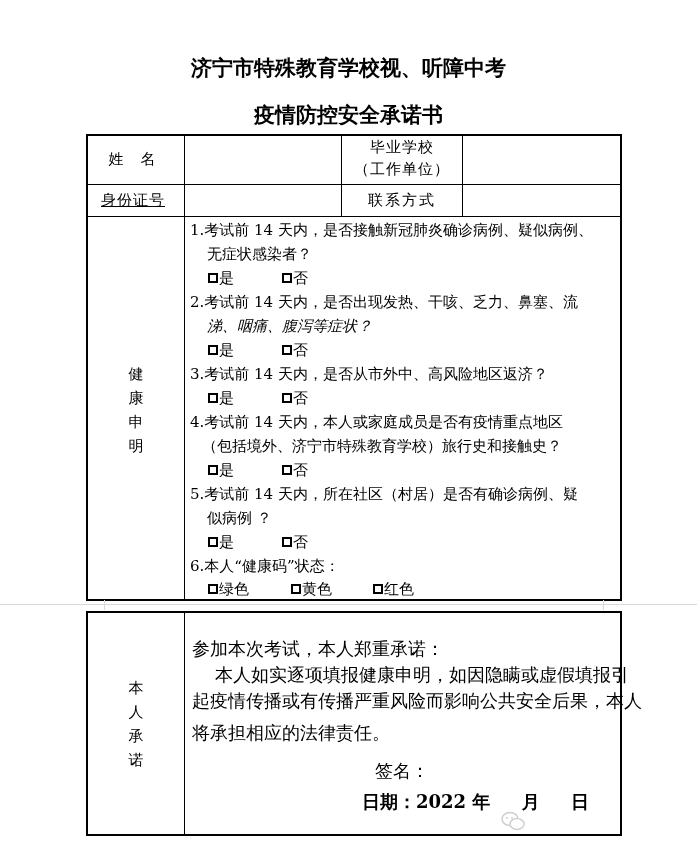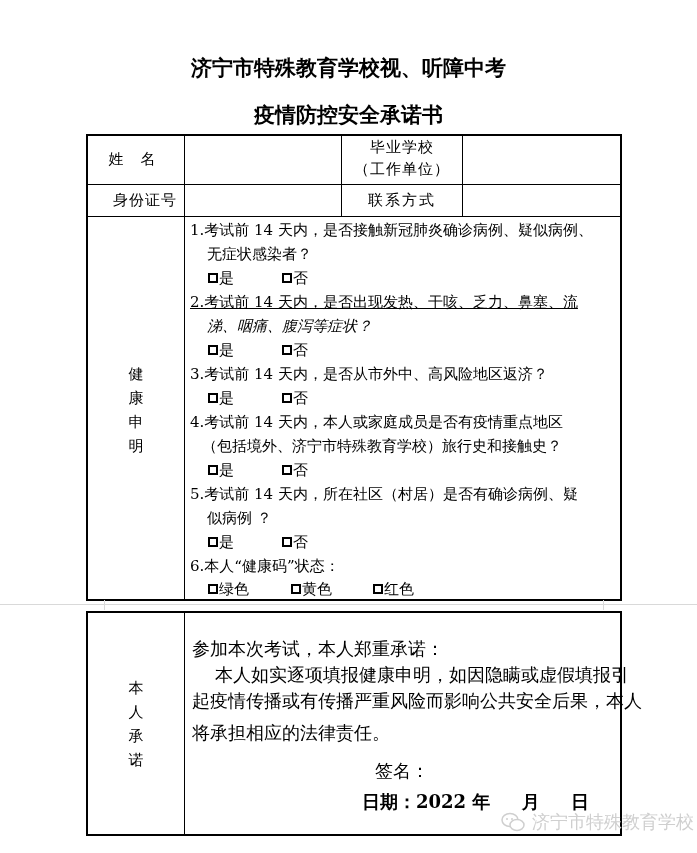--- a/index.html
+++ b/index.html
@@ -116,21 +116,21 @@
   <div class="vline" style="left:184px;top:134px;width:1px;height:467px;"></div>
   <div class="vline" style="left:341px;top:134px;width:1px;height:83px;"></div>
   <div class="vline" style="left:462px;top:134px;width:1px;height:83px;"></div>
 
   <div class="label" style="left:86px;top:148px;width:98px;letter-spacing:6px;">姓  名</div>
   <div class="cell" style="left:185px;top:136px;width:156px;height:48px;"></div>
   <div class="label" style="left:342px;top:136px;width:120px;letter-spacing:1px;">毕业学校</div>
   <div class="label" style="left:342px;top:158px;width:120px;letter-spacing:1px;">（工作单位）</div>
   <div class="cell" style="left:463px;top:136px;width:157px;height:48px;"></div>
 
-  <div class="label" style="left:96px;top:189px;width:98px;letter-spacing:1px;">身份证号</div>
+  <div class="label" style="left:84px;top:189px;width:98px;letter-spacing:1px;text-decoration:underline;">身份证号</div>
   <div class="cell" style="left:185px;top:185px;width:156px;height:31px;"></div>
   <div class="label" style="left:342px;top:189px;width:120px;letter-spacing:2px;">联系方式</div>
   <div class="cell" style="left:463px;top:185px;width:157px;height:31px;"></div>
 
   <div class="vert-label" style="left:126px;top:362px;">
     <div>健</div>
     <div>康</div>
     <div>申</div>
     <div>明</div>
   </div>
@@ -139,21 +139,21 @@
   <div class="q" style="left:207px;top:242px;">无症状感染者？</div>
   <div class="opt" style="left:208px;top:266px;">
       <span class="box"></span>
       <span>是</span>
     </div>
   <div class="opt" style="left:282px;top:266px;">
       <span class="box"></span>
       <span>否</span>
     </div>
 
-  <div class="q" style="left:190px;top:290px;text-decoration:underline;">2.考试前 14 天内，是否出现发热、干咳、乏力、鼻塞、流</div>
+  <div class="q" style="left:190px;top:290px;">2.考试前 14 天内，是否出现发热、干咳、乏力、鼻塞、流</div>
   <div class="q" style="left:207px;top:314px;font-style:italic;">涕、咽痛、腹泻等症状？</div>
   <div class="opt" style="left:208px;top:338px;">
       <span class="box"></span>
       <span>是</span>
     </div>
   <div class="opt" style="left:282px;top:338px;">
       <span class="box"></span>
       <span>否</span>
     </div>
 
@@ -232,14 +232,13 @@
   <div class="para" style="left:362px;top:789px;white-space:pre;font-weight:bold;">日期：2022 年     月     日</div>
 </div>
 
 <div class="watermark">
   <svg width="26" height="22" viewBox="0 0 26 22">
     <ellipse cx="10" cy="9" rx="8" ry="6.5" fill="none" stroke="#cfcfcf" stroke-width="1.5"></ellipse>
     <ellipse cx="17" cy="14" rx="7" ry="5.5" fill="#fff" stroke="#cfcfcf" stroke-width="1.5"></ellipse>
     <circle cx="7" cy="8" r="1" fill="#cfcfcf"></circle>
     <circle cx="12" cy="8" r="1" fill="#cfcfcf"></circle>
   </svg>
-  <span>济宁市特殊教育学校</span>
 </div>
 
 </body></html>

